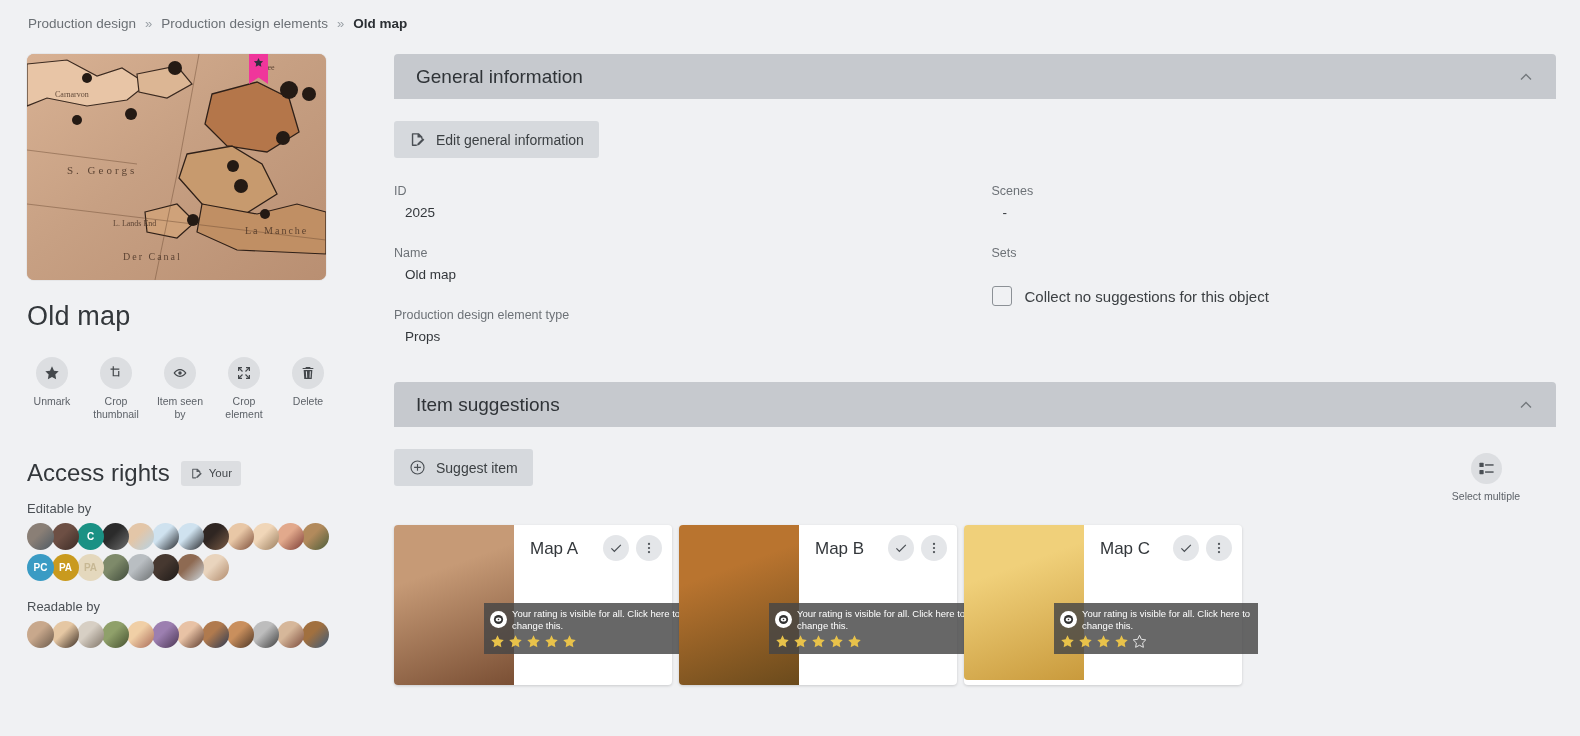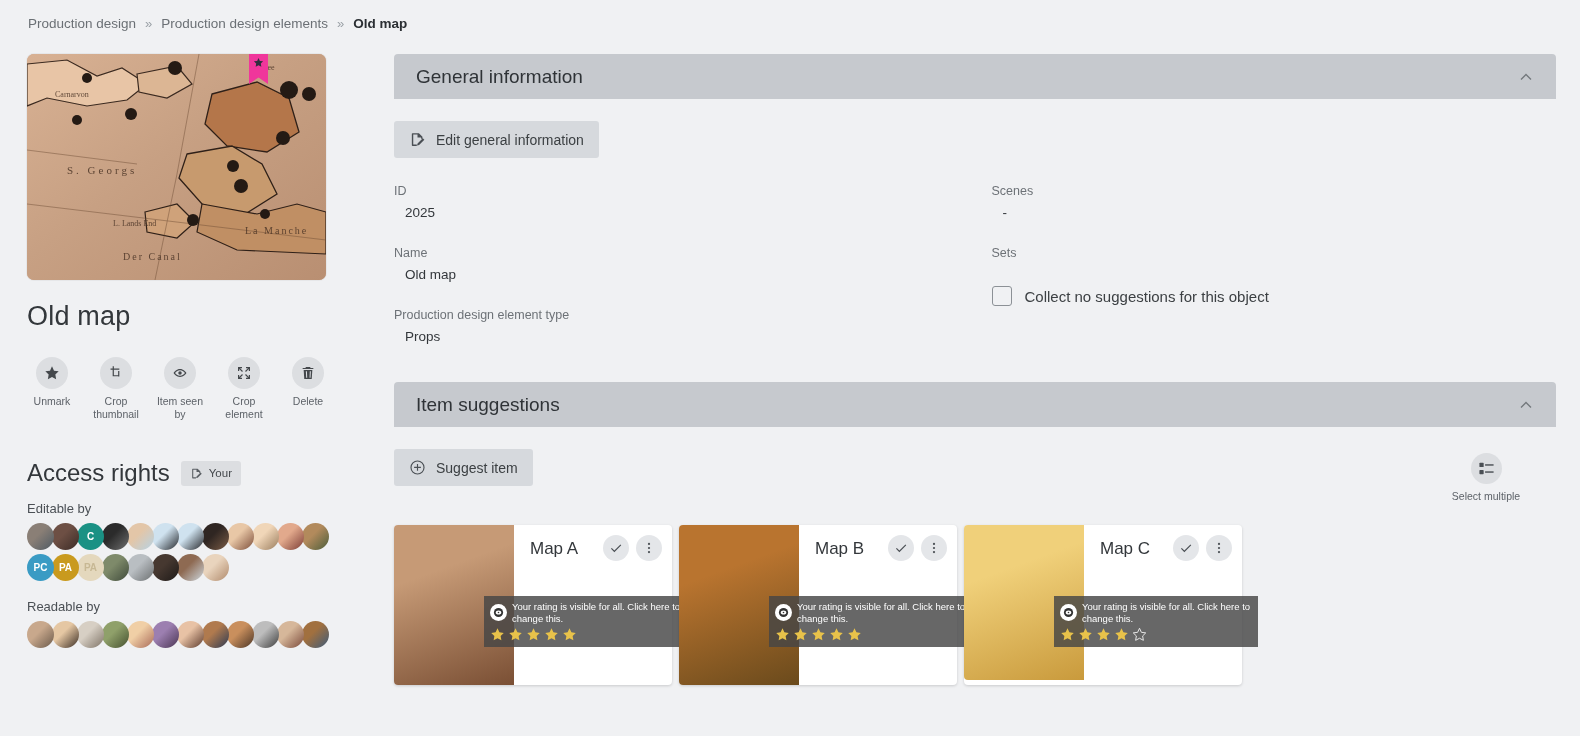--- a/index.html
+++ b/index.html
@@ -161,21 +161,21 @@
   .card-icons { position: absolute; top: 10px; right: 10px; display: flex; gap: 7px; }
   .icon-btn {
     width: 26px; height: 26px; border-radius: 50%;
     background: #e4e6e9;
     display: flex; align-items: center; justify-content: center;
   }
   .icon-btn svg { width: 14px; height: 14px; fill: #4a4f54; }
 
   .rating-bar {
     position: absolute;
-    left: 90px; bottom: 38px;
+    left: 90px; bottom: 31px;
     width: 204px; height: 51px;
     background: rgba(70,70,70,.82);
     display: flex; align-items: flex-start;
     padding: 5px 6px 0 6px;
     border-radius: 0 0 0 0;
   }
   .rating-badge {
     width: 17px; height: 17px; border-radius: 50%;
     background: #fff; flex: 0 0 17px;
     display: flex; align-items: center; justify-content: center;

